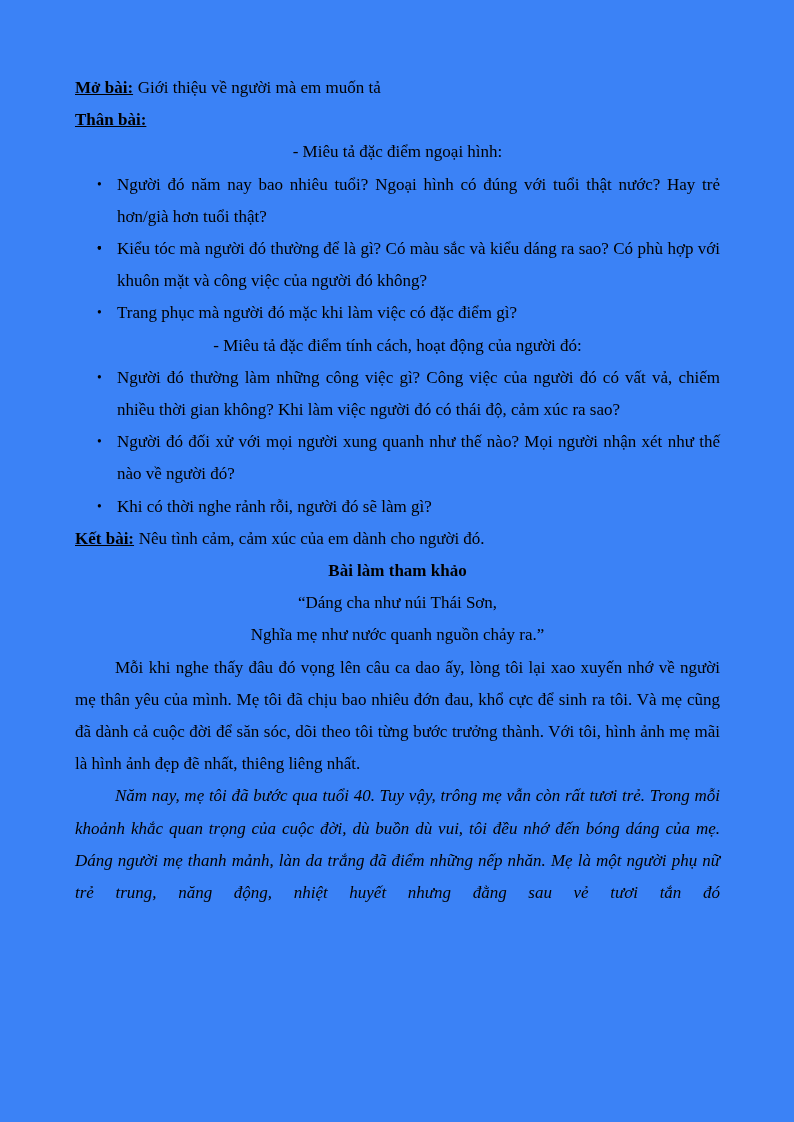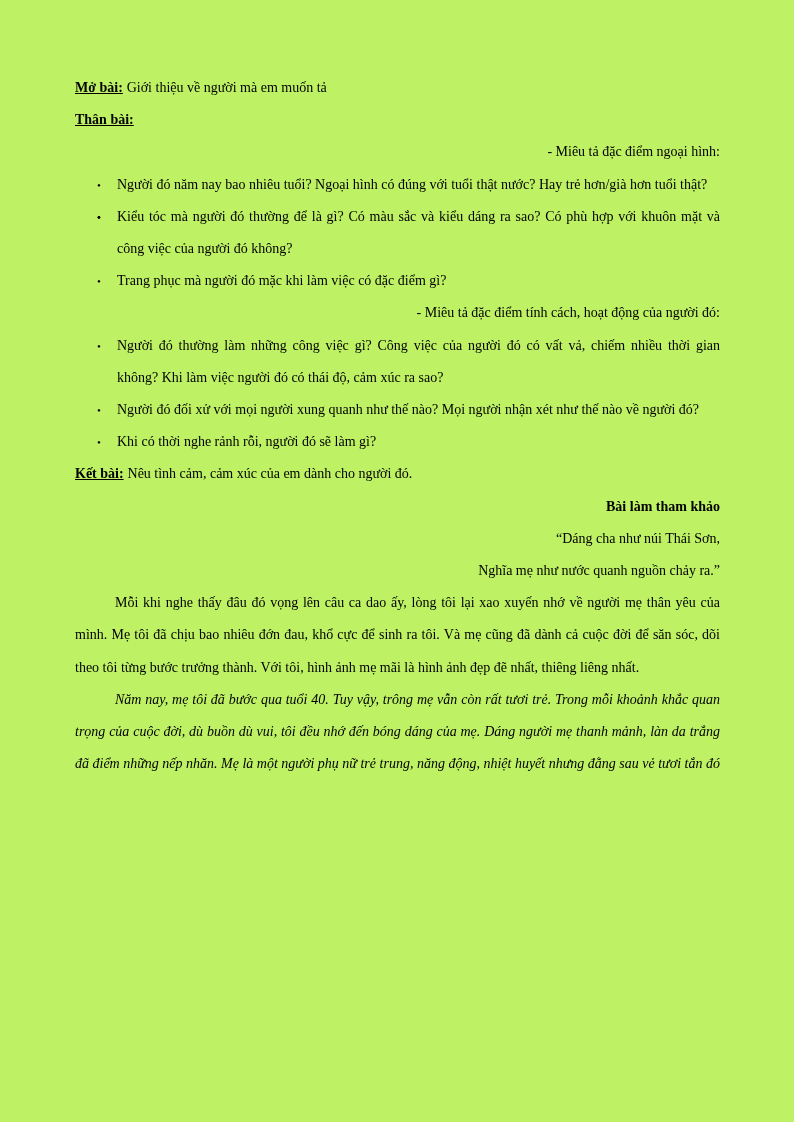--- a/index.html
+++ b/index.html
@@ -5,53 +5,53 @@
   html, body {
     margin: 0;
     padding: 0;
     background: #ffffff;
   }
   .page {
     position: relative;
     width: 794px;
     height: 1122px;
     margin: 0 auto;
-    background: #bef264;
+    background: #3b82f6;
     box-sizing: border-box;
     padding: 72px 74px 0 75px;
     font-family: "Liberation Serif", "DejaVu Serif", serif;
-    font-size: 14px;
+    font-size: 17px;
     line-height: 32.2px;
     color: #000000;
     overflow: hidden;
   }
   .line {
     text-align: justify;
   }
   .label {
     font-weight: bold;
     text-decoration: underline;
     margin-right: 0.28em;
   }
   .section-heading {
-    text-align: right;
+    text-align: center;
   }
   .bullet-item {
     position: relative;
     padding-left: 42px;
     text-align: justify;
   }
   .bullet-marker {
     position: absolute;
     left: 22px;
     top: 0;
     font-size: 0.8em;
   }
   .center-line {
-    text-align: right;
+    text-align: center;
   }
   .bold {
     font-weight: bold;
   }
   .para {
     text-align: justify;
     text-indent: 40px;
   }
   .para-continues {
     text-align-last: justify;

